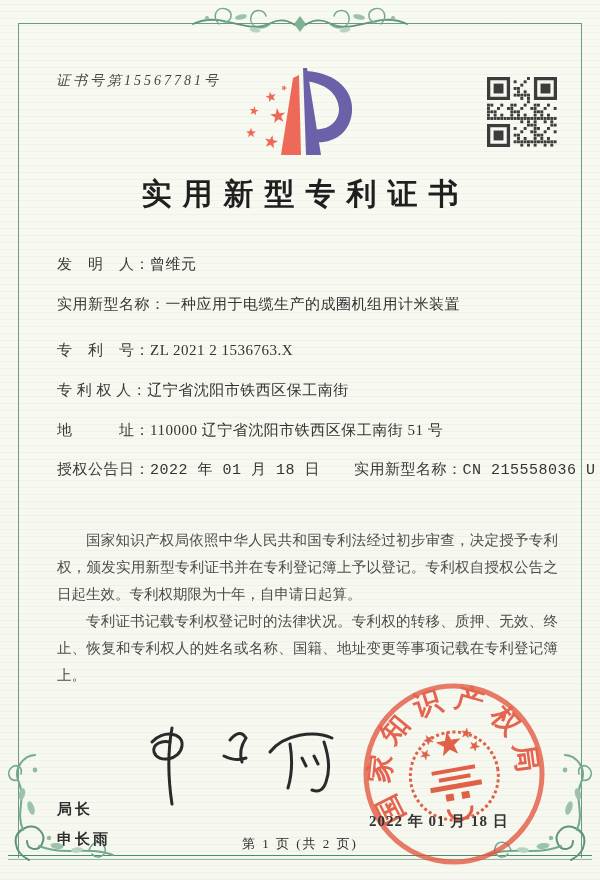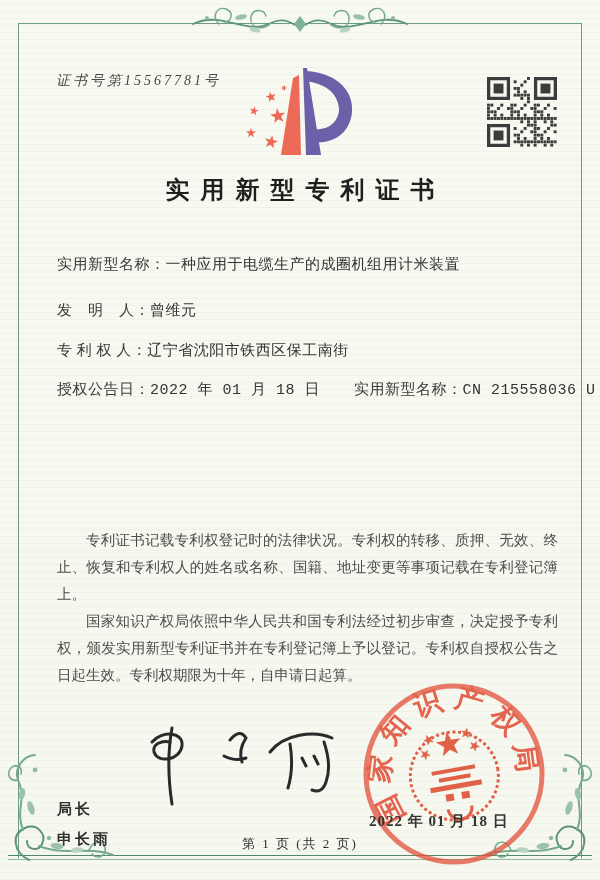--- a/index.html
+++ b/index.html
@@ -19,21 +19,21 @@
   .ft{left:18px;right:18px;top:23px;height:0;border-top:1.5px solid #6a9c82;}
   .fl{left:18px;top:23px;bottom:22px;width:0;border-left:1.5px solid #6a9c82;}
   .fr{right:18px;top:23px;bottom:22px;width:0;border-left:1.5px solid #6a9c82;}
   .fb{left:8px;right:8px;top:855px;height:3px;border-top:1.6px solid #4f8a68;border-bottom:1.4px solid #8fbca0;}
   .orn{position:absolute;pointer-events:none;}
   
   .cert-no{position:absolute;left:56px;top:72px;font-size:14px;letter-spacing:3px;color:#454545;font-style:italic;}
   .logo{position:absolute;left:240px;top:58px;width:120px;height:108px;}
   .qr{position:absolute;left:487px;top:77px;width:70px;height:70px;}
   .title{position:absolute;left:0;right:0;top:174px;text-align:center;
-    font-size:24px;font-weight:bold;color:#1f1f1f;letter-spacing:11px;text-indent:11px;}
+    font-size:30px;font-weight:bold;color:#1f1f1f;letter-spacing:11px;text-indent:11px;}
   .fields{position:absolute;left:57px;right:36px;top:256px;font-size:15px;color:#333;}
   .row{margin-bottom:23px;line-height:17px;letter-spacing:0.5px;white-space:nowrap;}
   .row.first{margin-bottom:29px;}
   .row .lbl{color:#3a3a3a;}
   .grant-row{position:relative;font-family:Liberation Mono, monospace;}
   .grant-no{position:absolute;left:297px;top:0;}
   .paras{position:absolute;left:57px;right:42px;top:527px;font-size:14.5px;line-height:27px;
     color:#4c4c4c;text-align:justify;}
   .paras p{margin:0;text-indent:2em;}
   .signer{position:absolute;left:57px;top:794px;font-size:15px;color:#2f2f2f;letter-spacing:3px;line-height:30px;font-weight:bold;}
@@ -237,38 +237,44 @@
         <rect x="38.86" y="64.76" width="2.84" height="2.84"></rect>
         <rect x="45.33" y="64.76" width="2.84" height="2.84"></rect>
         <rect x="55.05" y="64.76" width="2.84" height="2.84"></rect>
         <rect x="61.52" y="64.76" width="2.84" height="2.84"></rect>
       </g>
   </svg>
 
   <div class="title">实用新型专利证书</div>
 
   <div class="fields">
+    <div class="row">
+      <span class="lbl">发　明　人：</span><span>曾维元</span>
+    </div>
     <div class="row first">
       <span class="lbl">实用新型名称：</span><span>一种应用于电缆生产的成圈机组用计米装置</span>
     </div>
     <div class="row">
-      <span class="lbl">发　明　人：</span><span>曾维元</span>
+      <span class="lbl">专　利　号：</span><span>ZL 2021 2 1536763.X</span>
     </div>
     <div class="row">
       <span class="lbl">专 利 权 人：</span><span>辽宁省沈阳市铁西区保工南街</span>
+    </div>
+    <div class="row">
+      <span class="lbl">地　　　址：</span><span>110000 辽宁省沈阳市铁西区保工南街 51 号</span>
     </div>
     <div class="row grant-row">
       <span><span class="lbl">授权公告日：</span><span>2022 年 01 月 18 日</span></span>
       <span class="grant-no"><span class="lbl">实用新型名称：</span><span>CN 215558036 U</span></span>
     </div>
   </div>
 
   <div class="paras">
+    <p>国家知识产权局依照中华人民共和国专利法经过初步审查，决定授予专利权，颁发实用新型专利证书并在专利登记簿上予以登记。专利权自授权公告之日起生效。专利权期限为十年，自申请日起算。</p>
     <p>专利证书记载专利权登记时的法律状况。专利权的转移、质押、无效、终止、恢复和专利权人的姓名或名称、国籍、地址变更等事项记载在专利登记簿上。</p>
-    <p>国家知识产权局依照中华人民共和国专利法经过初步审查，决定授予专利权，颁发实用新型专利证书并在专利登记簿上予以登记。专利权自授权公告之日起生效。专利权期限为十年，自申请日起算。</p>
   </div>
 
   <div class="signer">
     <div>局长</div>
     <div>申长雨</div>
   </div>
 
   <svg class="signature" viewBox="0 0 245 98" fill="none" stroke="#2a2a2a" stroke-width="3" stroke-linecap="round">
     <path d="M54,12 C50,34 50,62 54,88"></path>
     <path d="M34,26 C44,14 66,16 64,30 C62,44 40,48 36,36 C34,28 44,24 52,26"></path>

